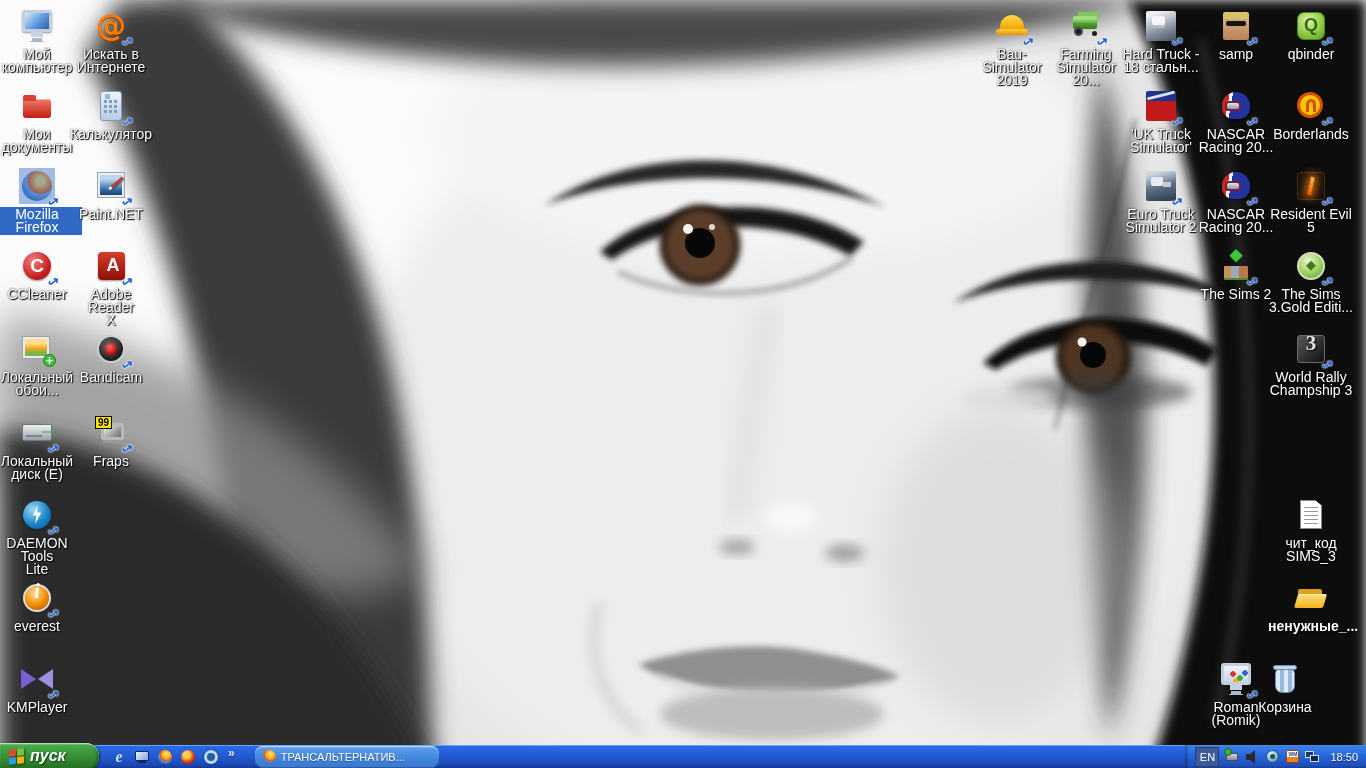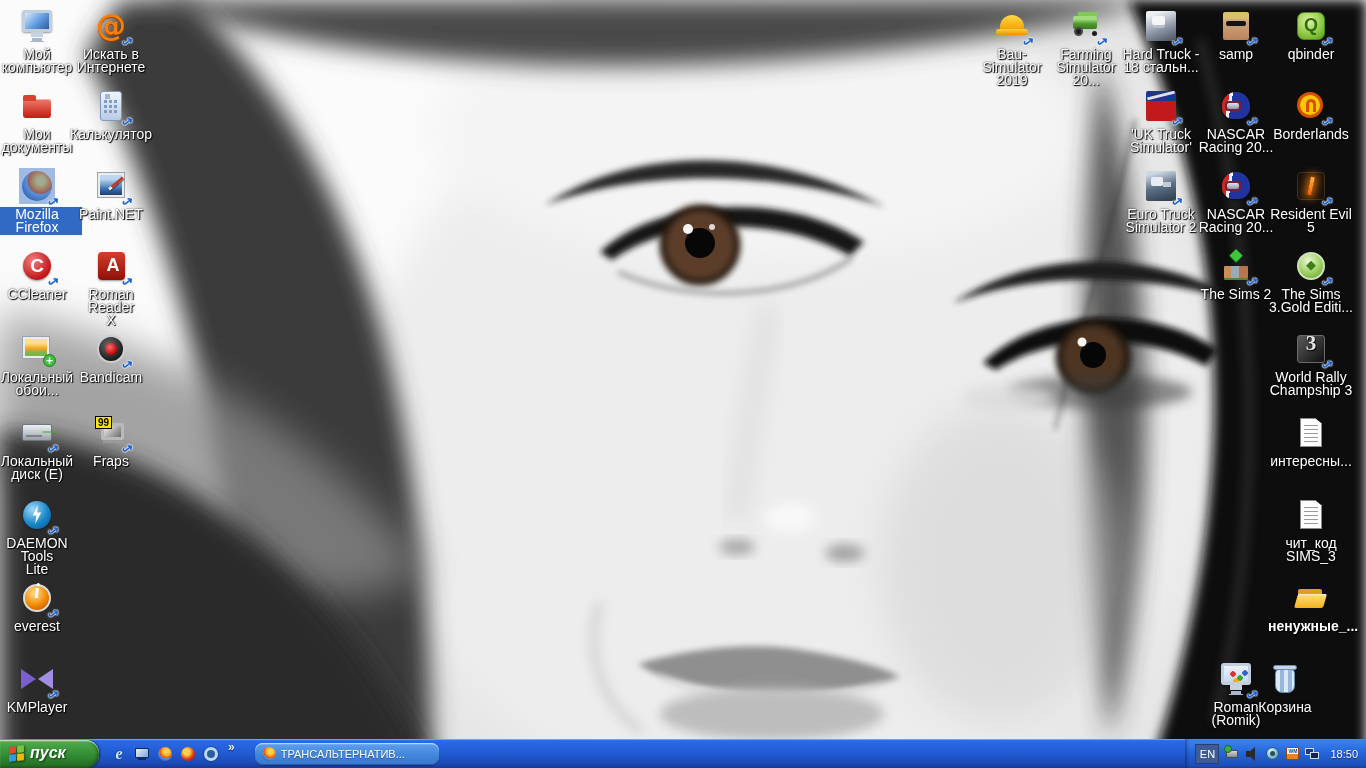--- a/index.html
+++ b/index.html
@@ -156,21 +156,21 @@
   .i-recycle-bin::before{left:8px;top:8px;width:20px;height:24px;border:1px solid #6e8cb0;border-radius:4px 4px 7px 7px;
     background:repeating-linear-gradient(90deg,#dce9f6 0 4px,#9ab6d8 4px 8px);}
   .i-recycle-bin::after{left:6px;top:4px;width:24px;height:5px;border:1px solid #6e8cb0;border-radius:3px;background:#c3d6ec;}
 
   .i-fraps::before{left:8px;top:8px;width:23px;height:17px;border:3px solid #b9b9b9;border-radius:2px;
     background:linear-gradient(135deg,#f4f4f4,#6a6a6a);box-shadow:0 5px 0 -2px #9a9a9a;}
   .i-fraps::after{content:"99";left:2px;top:1px;background:#ffe400;color:#000;font:bold 10px "Liberation Sans",sans-serif;
     padding:0 2px;border:1px solid #000;line-height:11px;}
 
   
-  #taskbar{position:absolute;left:0;bottom:0;width:1366px;height:29px;z-index:10;display:flex;align-items:center;
+  #taskbar{position:absolute;left:0;bottom:0;width:1366px;height:23px;z-index:10;display:flex;align-items:center;
     background:linear-gradient(#4f8ff7 0%,#2a6ae8 6%,#2159cf 52%,#1c49b4 85%,#15389b 100%);
     box-shadow:inset 0 1px 0 #6aa2f8;}
   #start-button{position:relative;height:28px;width:99px;display:flex;align-items:center;gap:6px;padding-left:9px;
     border-radius:0 13px 13px 0;cursor:pointer;box-sizing:border-box;
     background:linear-gradient(#8cd28c 0%,#4aa84a 10%,#389238 45%,#2b7d2b 75%,#1f661f 100%);
     box-shadow:inset 0 1px 1px #b8e8b8,inset -2px 0 3px rgba(0,0,0,.35),1px 0 2px rgba(0,0,0,.5);}
   #winflag{position:relative;width:15px;height:15px;transform:skewY(-6deg);display:grid;
     grid-template-columns:7px 7px;grid-template-rows:7px 7px;gap:1px;filter:drop-shadow(1px 1px 1px rgba(0,0,0,.6));}
   #winflag span{border-radius:1px;}
   .start-label{color:#fff;font:bold italic 16px "Liberation Sans",sans-serif;text-shadow:1px 1px 2px #0a3a0a;padding-bottom:1px;}
@@ -316,21 +316,21 @@
         </div><div class="di-label">Искать в
 Интернете</div></div>
       <div class="di" style="left: 66px; top: 88px;"><div class="g i-calculator">
           <span class="sc">↪</span>
         </div><div class="di-label">Калькулятор</div></div>
       <div class="di" style="left: 66px; top: 168px;"><div class="g i-paint-net">
           <span class="sc">↪</span>
         </div><div class="di-label">Paint.NET</div></div>
       <div class="di" style="left: 66px; top: 248px;"><div class="g i-adobe-reader">
           <span class="sc">↪</span>
-        </div><div class="di-label">Roman Reader
+        </div><div class="di-label">Adobe Reader
 X</div></div>
       <div class="di" style="left: 66px; top: 331px;"><div class="g i-bandicam">
           <span class="sc">↪</span>
         </div><div class="di-label">Bandicam</div></div>
       <div class="di" style="left: 66px; top: 415px;"><div class="g i-fraps">
           <span class="sc">↪</span>
         </div><div class="di-label">Fraps</div></div>
       <div class="di" style="left: 967px; top: 8px;"><div class="g i-bau-simulator">
           <span class="sc">↪</span>
         </div><div class="di-label">Bau-Simulator
@@ -379,21 +379,20 @@
           <span class="sc">↪</span>
         </div><div class="di-label">Resident Evil 5</div></div>
       <div class="di" style="left: 1266px; top: 248px;"><div class="g i-sims3">
           <span class="sc">↪</span>
         </div><div class="di-label">The Sims
 3.Gold Editi...</div></div>
       <div class="di" style="left: 1266px; top: 331px;"><div class="g i-wrc3">
           <span class="sc">↪</span>
         </div><div class="di-label">World Rally
 Champship 3</div></div>
-      <div class="di" style="left: 1266px; top: 415px;"><div class="g i-text-document"></div><div class="di-label">интересны...</div></div>
       <div class="di" style="left: 1266px; top: 497px;"><div class="g i-text-document"></div><div class="di-label">чит_код
 SIMS_3</div></div>
       <div class="di" style="left: 1266px; top: 580px; font-weight: bold;"><div class="g i-folder-open"></div><div class="di-label">ненужные_...</div></div>
       <div class="di" style="left: 1240px; top: 661px;"><div class="g i-recycle-bin"></div><div class="di-label">Корзина</div></div>
     </div>
 
   <div id="taskbar">
     <div id="start-button">
       <span id="winflag">
         <span style="background:#e24a2c"></span>

